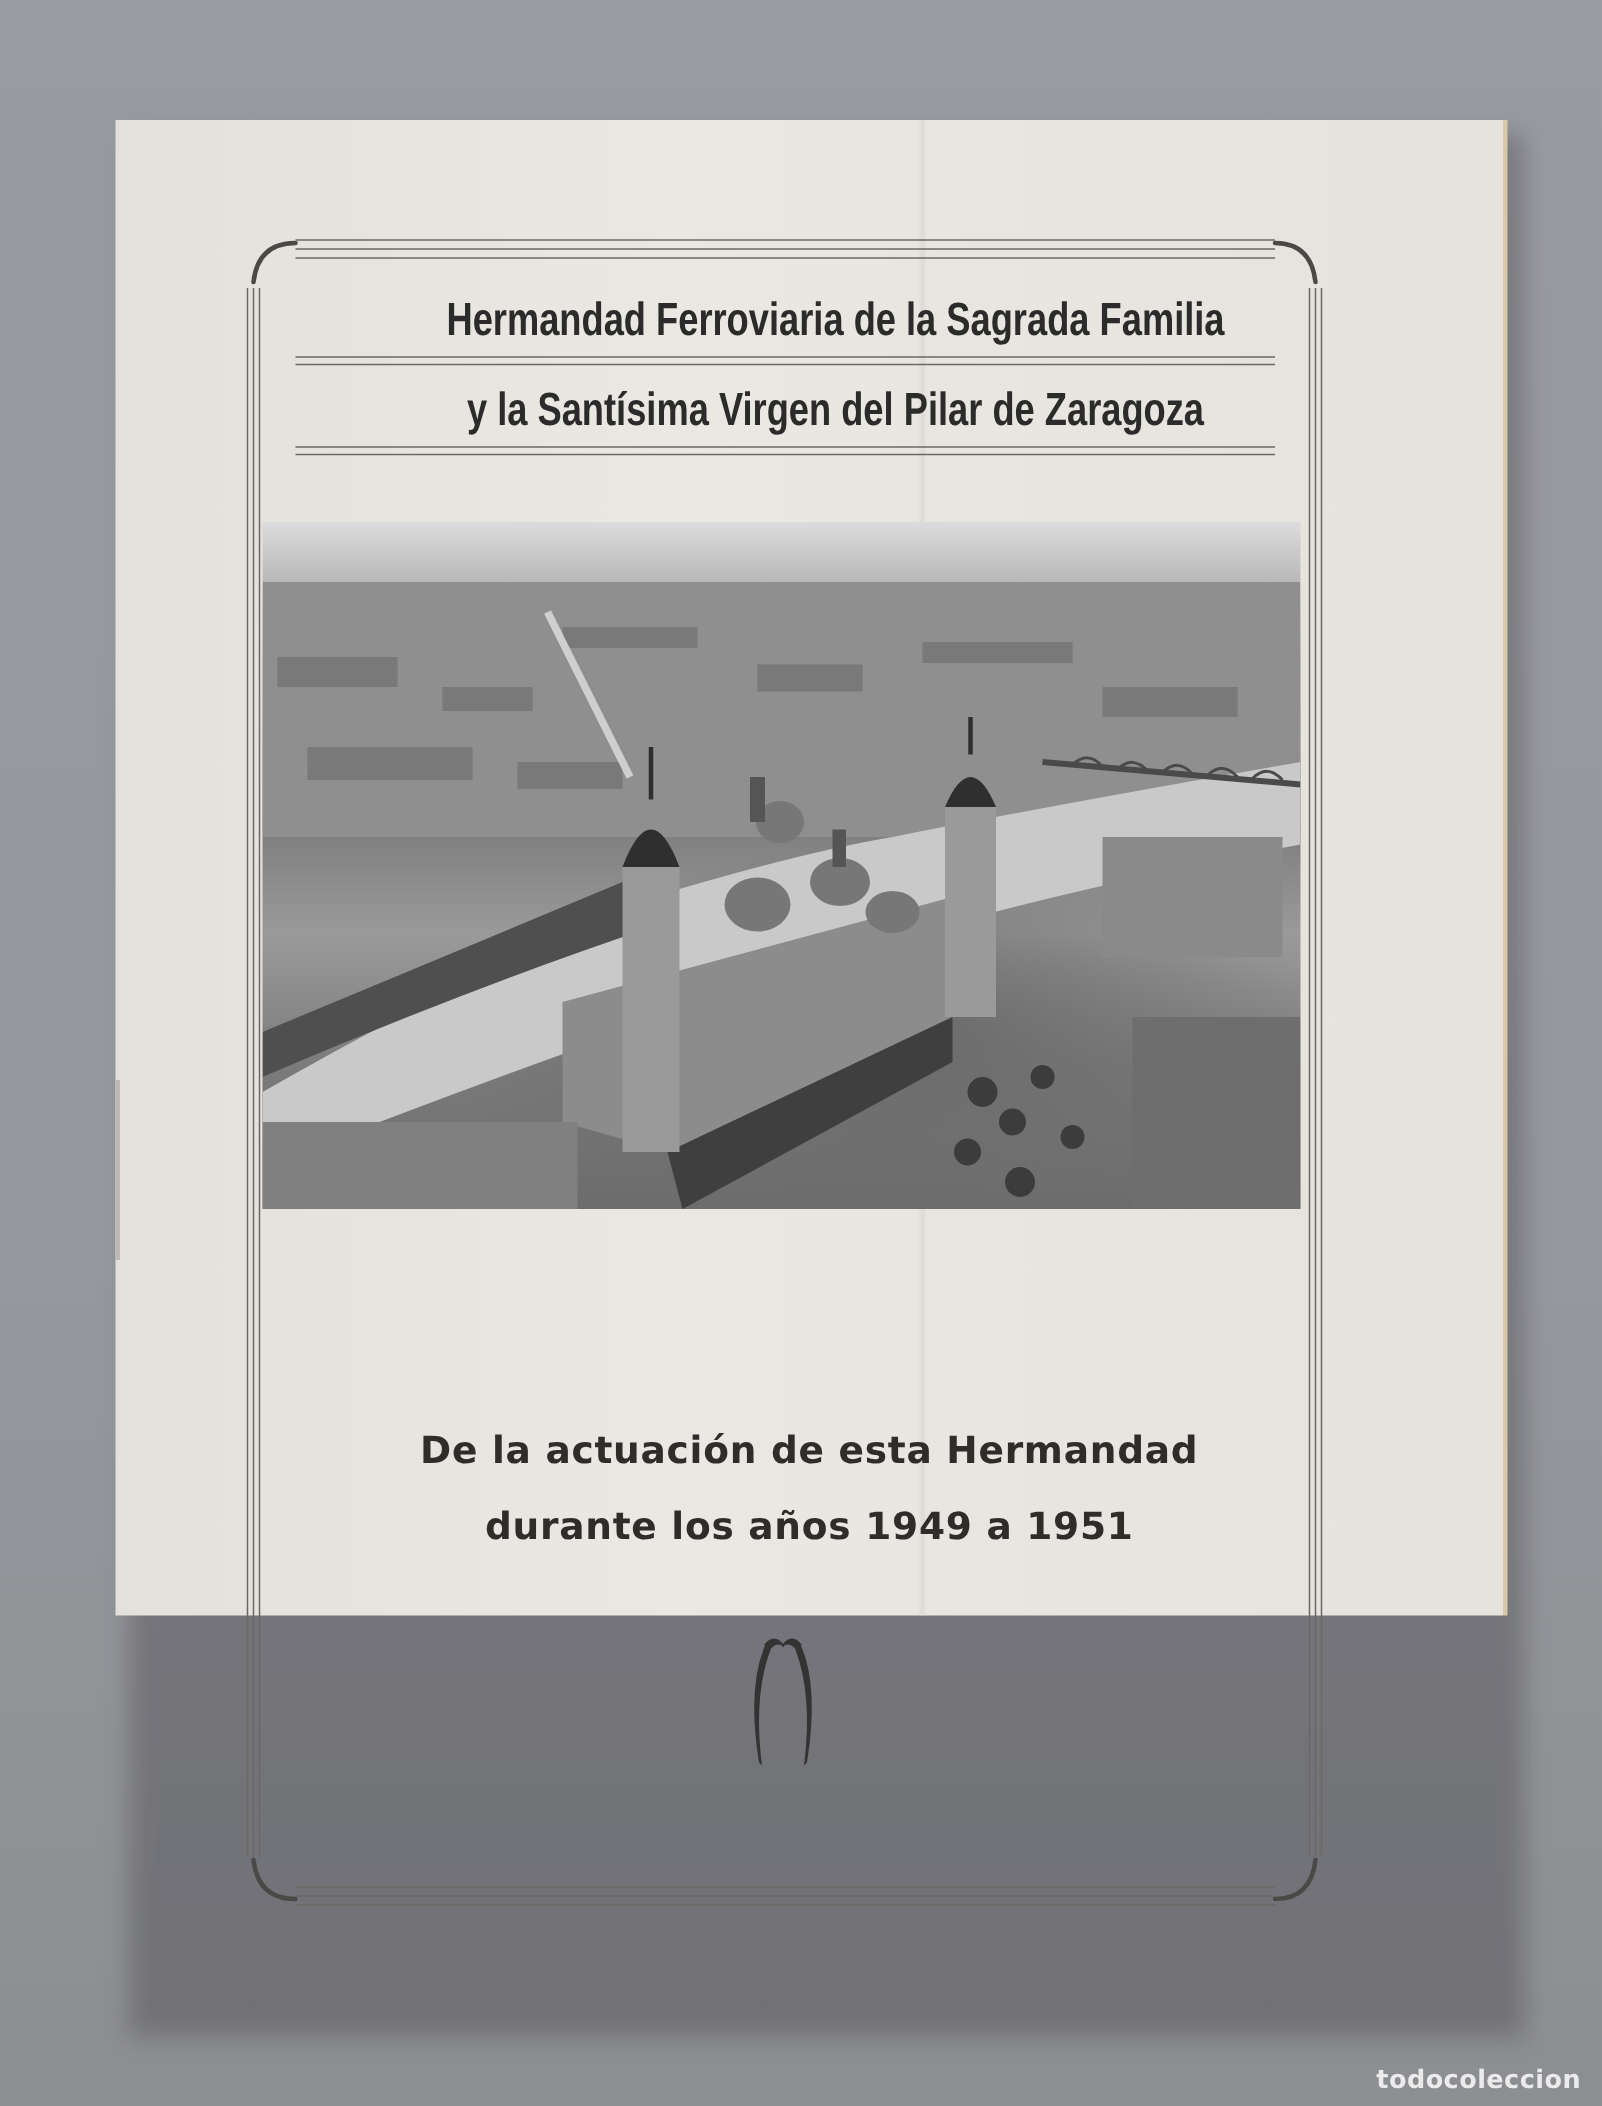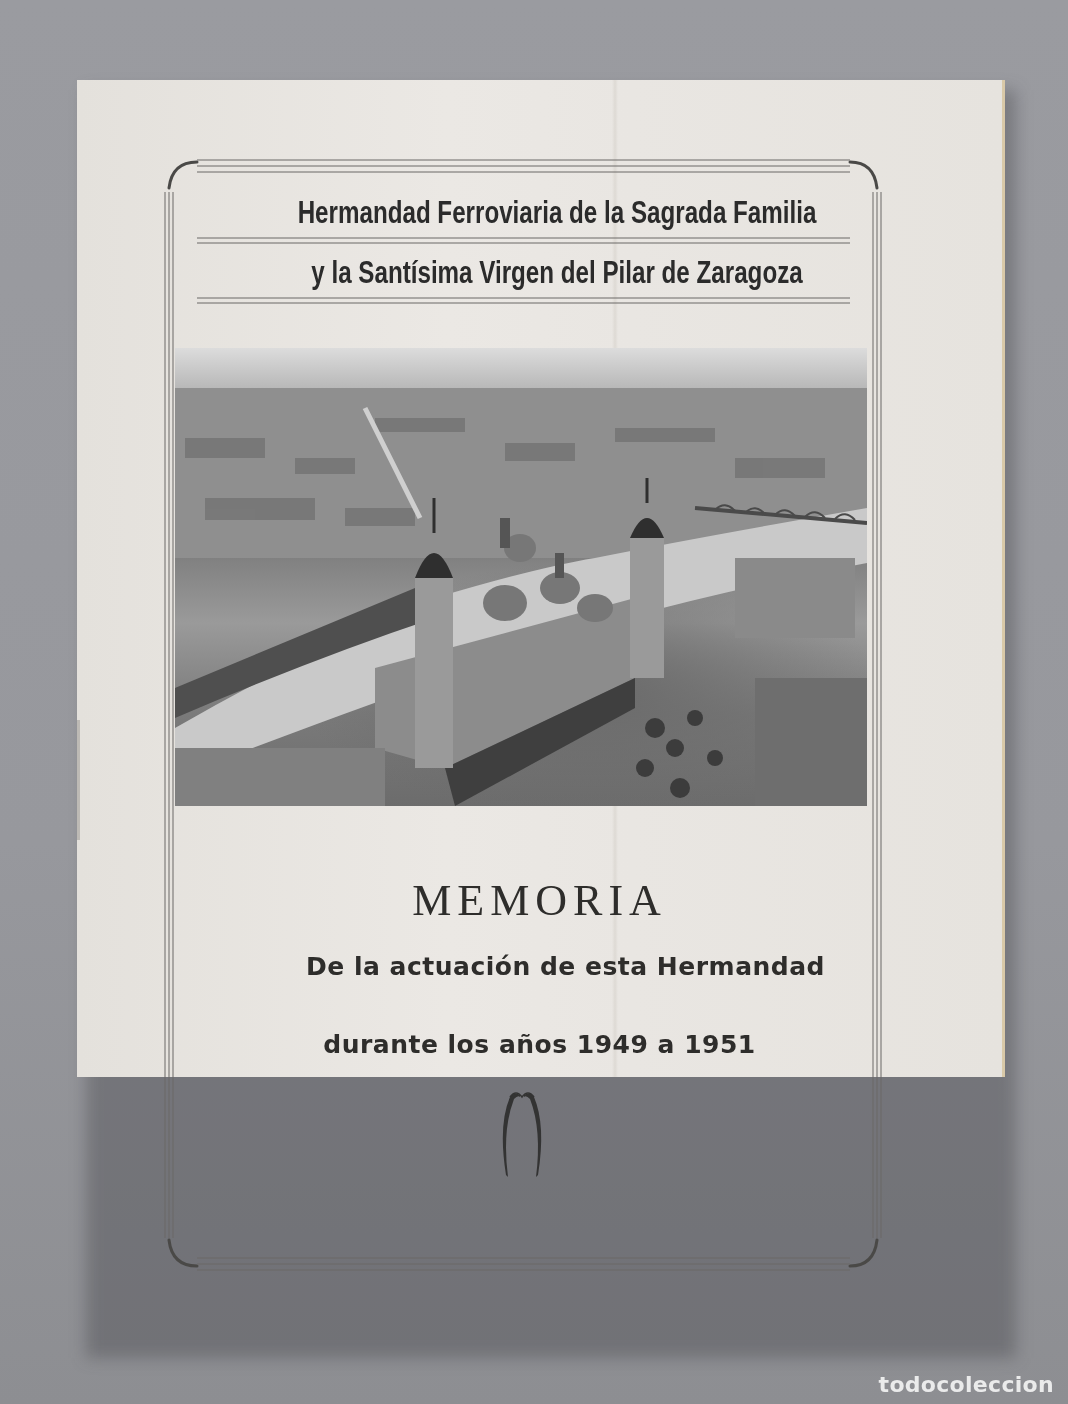--- a/index.html
+++ b/index.html
@@ -43,26 +43,26 @@
   .memoria {
     position: absolute; left: 0; width: 925px; top: 795px; text-align: center;
     font-family: "Liberation Serif", serif; font-size: 44px; letter-spacing: 6px;
     color: #2e2d2b;
   }
   .sub {
     position: absolute; left: 0; width: 925px; text-align: center;
     font-family: "DejaVu Sans", sans-serif; font-weight: bold; color: #2e2d2b;
     font-size: 25px; letter-spacing: 0.5px;
   }
-  .s1 { top: 872px; margin-left: 26px; }
-  .s2 { top: 923px; margin-top: 27px; }
+  .s1 { top: 872px; }
+  .s2 { top: 923px; }
   .ornament { position: absolute; left: 415px; top: 1005px; width: 60px; height: 110px; }
   .watermark {
     position: absolute; right: 14px; bottom: 7px;
-    font-family: "DejaVu Sans", sans-serif; font-weight: bold; font-size: 22px;
+    font-family: "DejaVu Sans", sans-serif; font-weight: bold; font-size: 17px;
     color: rgba(255,255,255,0.82); letter-spacing: 0.3px;
   }
 </style>
 </head>
 <body>
 
 <div class="shadow"></div>
 
 <div class="page">
   <div class="fold"></div>
@@ -174,21 +174,20 @@
         <circle cx="480" cy="380" r="10"></circle>
           <circle cx="500" cy="400" r="9"></circle>
           <circle cx="520" cy="370" r="8"></circle>
         <circle cx="470" cy="420" r="9"></circle>
           <circle cx="540" cy="410" r="8"></circle>
           <circle cx="505" cy="440" r="10"></circle>
       </g>
     </svg>
   </div>
 
-  <div class="memoria">MEMORIA</div>
   <div class="sub s1">De la actuación de esta Hermandad</div>
   <div class="sub s2">durante los años 1949 a 1951</div>
 
   <svg class="ornament" viewBox="0 0 60 110" xmlns="http://www.w3.org/2000/svg">
     <path d="M28 10 Q22 6 18 12 Q6 40 14 90 L16 92 Q10 45 22 14 Q26 10 28 12 Z" fill="#333"></path>
     <path d="M32 10 Q38 6 42 12 Q54 40 46 90 L44 92 Q50 45 38 14 Q34 10 32 12 Z" fill="#333"></path>
     <path d="M18 12 Q24 4 30 12 Q36 4 42 12" fill="none" stroke="#333" stroke-width="1.5"></path>
   </svg>
 </div>
 

